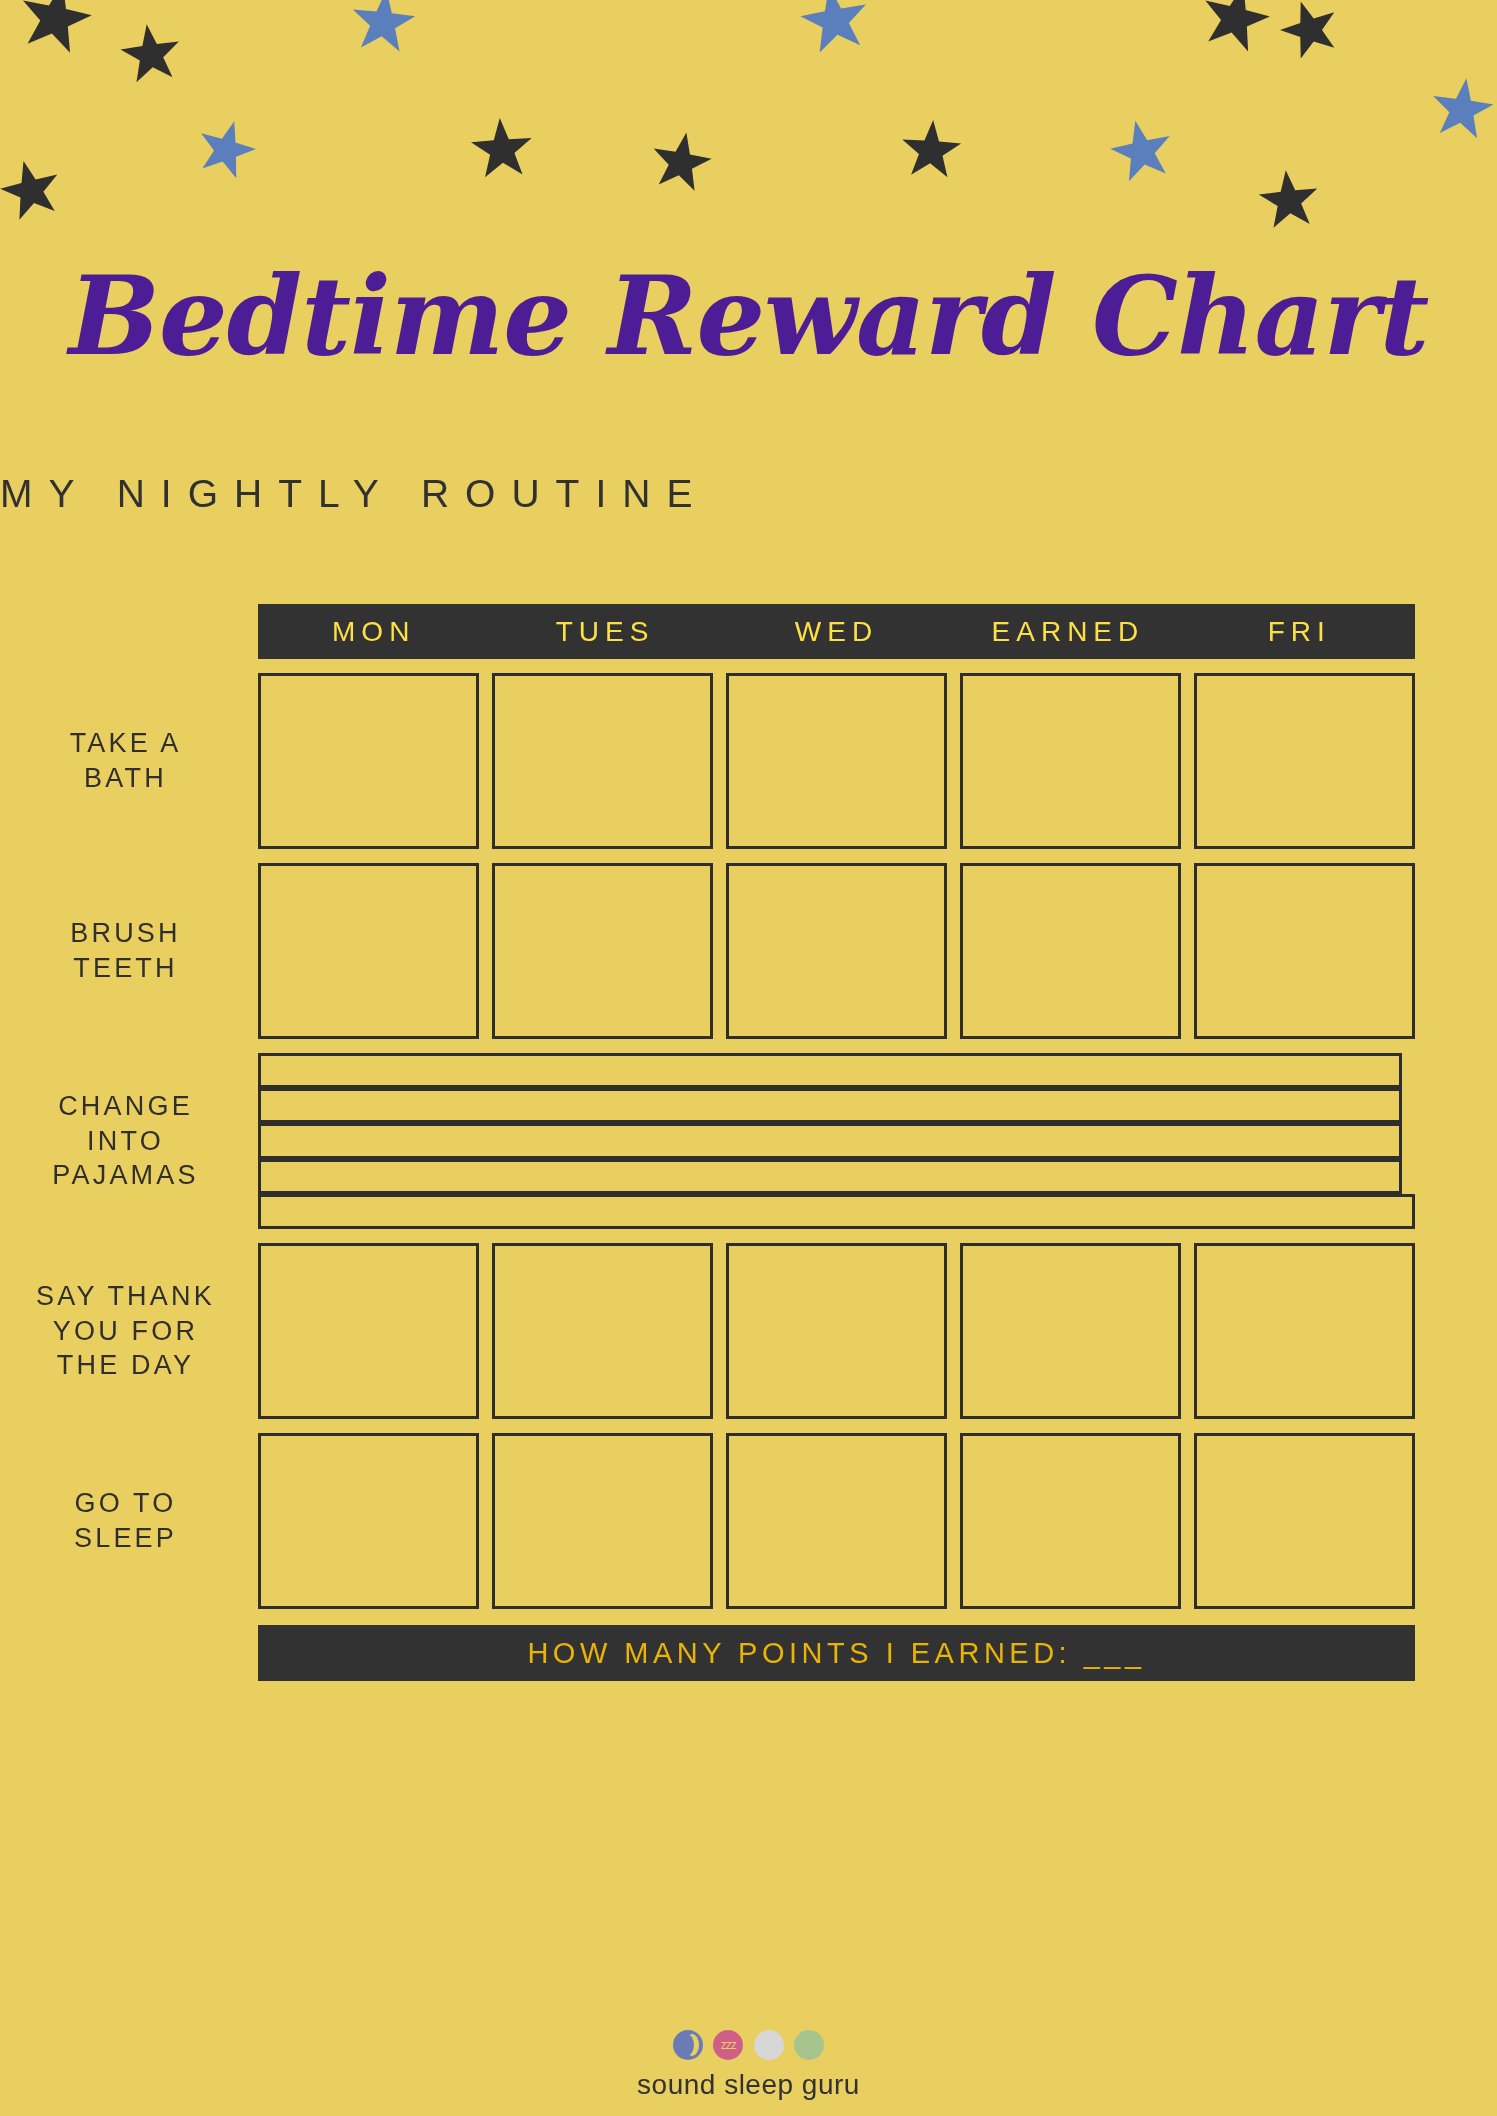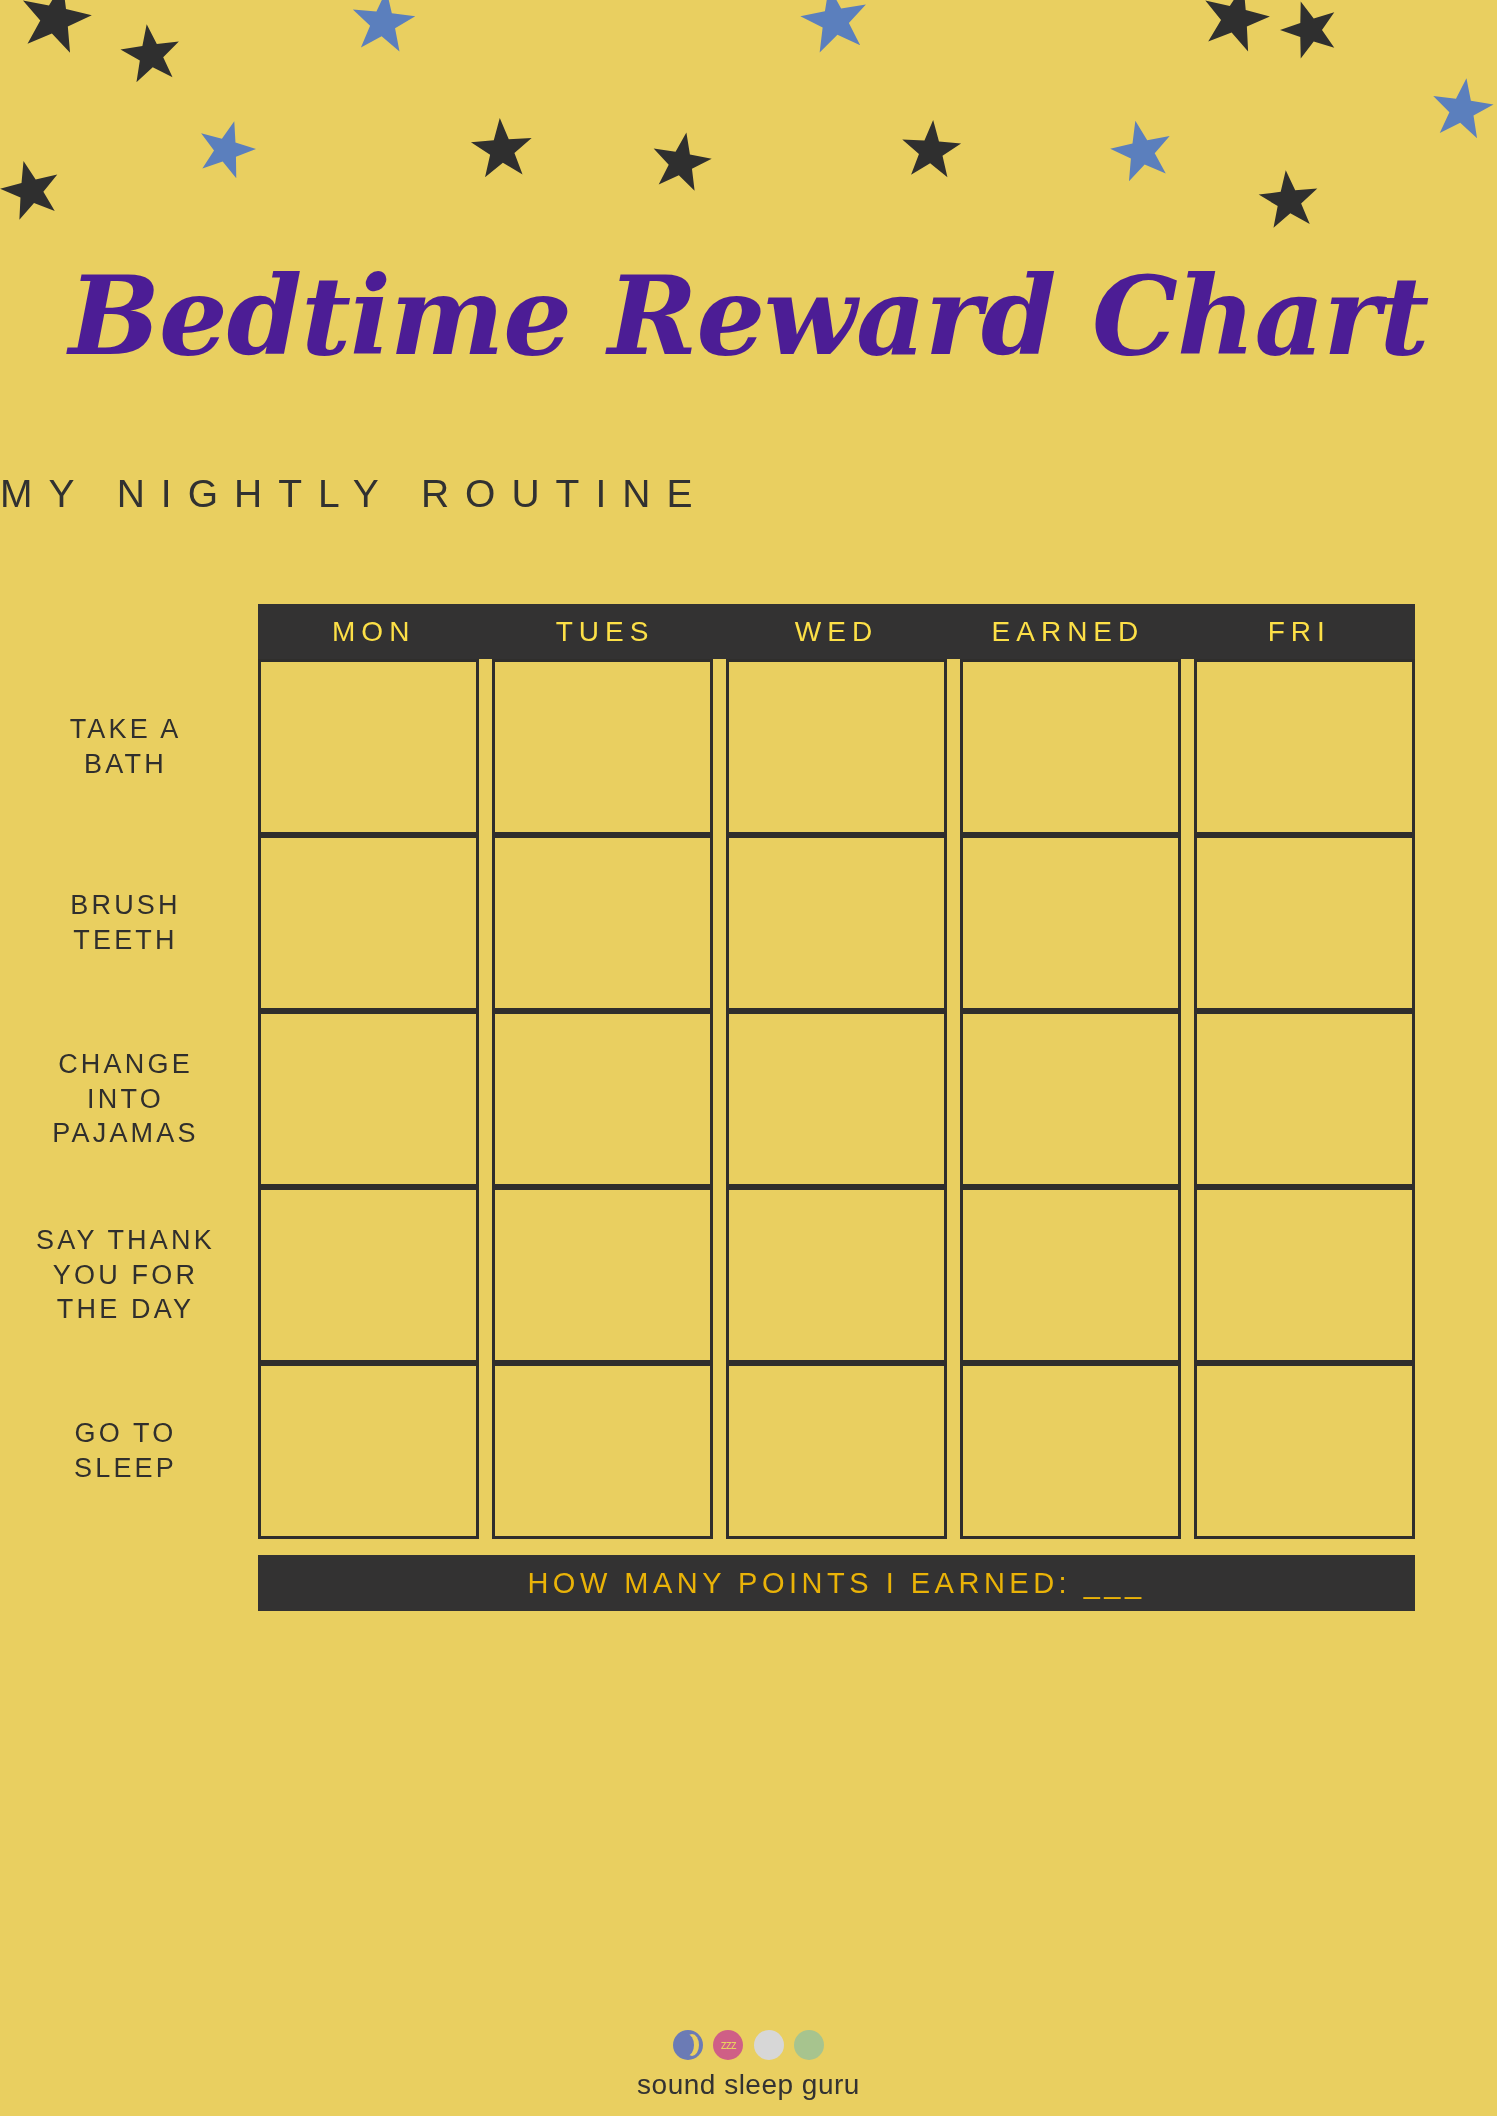--- a/index.html
+++ b/index.html
@@ -71,20 +71,21 @@
     flex: 1 1 0;
     text-align: center;
     color: #fde047;
     font-size: 28px;
     letter-spacing: 6px;
     font-weight: 400;
   }
 
   .grid-row {
     display: flex;
+    margin-top: 14px;
     position: relative;
     border-radius: 31px;
   }
   .row-label {
     position: absolute;
     left: -245px;
     width: 225px;
     text-align: center;
     color: #302f2d;
     font-size: 27px;
@@ -237,21 +238,21 @@
 
   <div class="grid-row" style="height:176px;">
     <div class="row-label">BRUSH<br>TEETH</div>
     <div class="cell"></div>
     <div class="cell"></div>
     <div class="cell"></div>
     <div class="cell"></div>
     <div class="cell"></div>
   </div>
 
-  <div class="grid-row" style="height:176px;">
+  <div class="grid-row" style="height:176px;flex-direction:column;">
     <div class="row-label">CHANGE<br>INTO<br>PAJAMAS</div>
     <div class="cell"></div>
     <div class="cell"></div>
     <div class="cell"></div>
     <div class="cell"></div>
     <div class="cell"></div>
   </div>
 
   <div class="grid-row" style="height:176px;">
     <div class="row-label">SAY THANK<br>YOU FOR<br>THE DAY</div>

